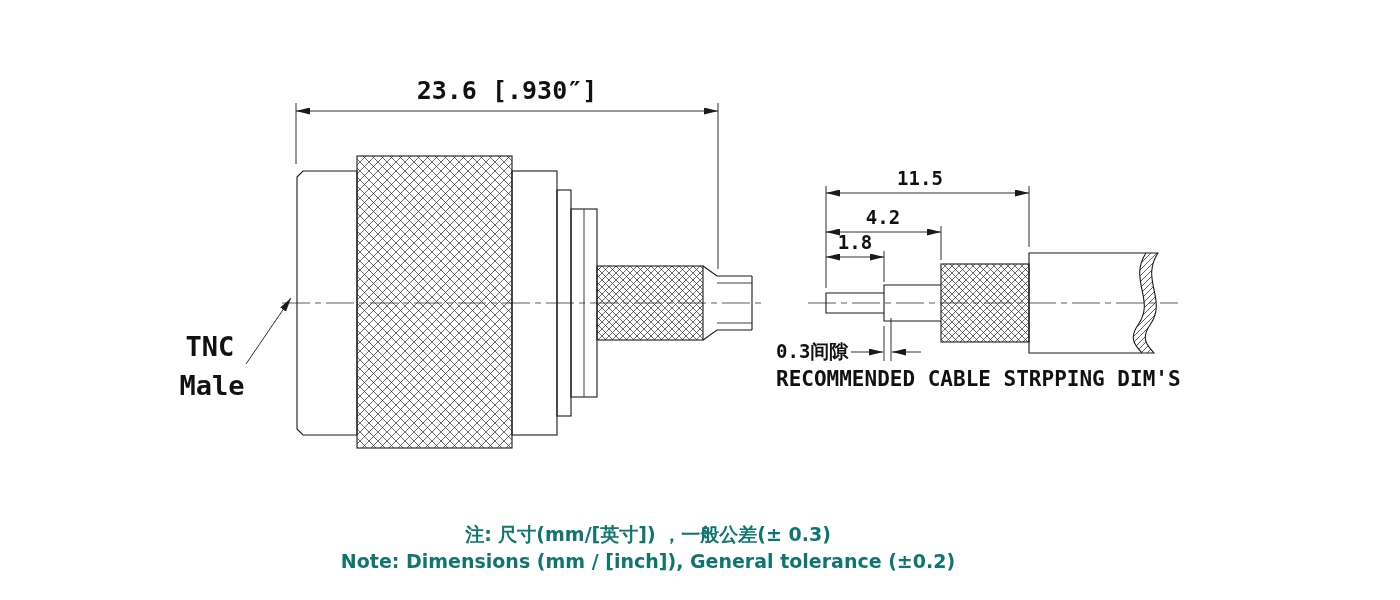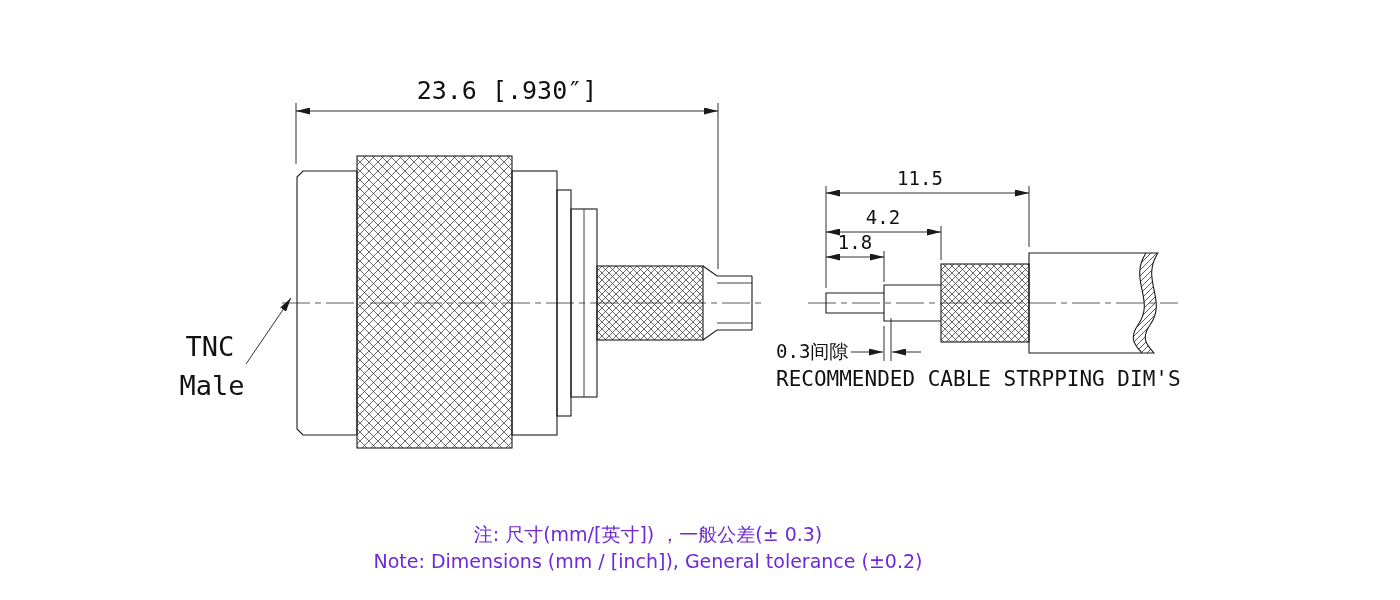--- a/index.html
+++ b/index.html
@@ -2,34 +2,35 @@
 <html><head>
 <meta charset="utf-8">
 <style>
   html,body{margin:0;padding:0;background:#ffffff;}
   .page{
     position:relative;
     width:1400px;height:600px;
     background:#ffffff;
     overflow:hidden;
     font-family:"DejaVu Sans","Liberation Sans",sans-serif;
+    font-weight:bold;
   }
   svg{position:absolute;left:0;top:0;}
   .outline{fill:none;stroke:#1a1a1a;stroke-width:1.1;}
   .filled{stroke:#1a1a1a;stroke-width:1.1;}
   .thin{fill:none;stroke:#2a2a2a;stroke-width:0.9;}
   .cl{fill:none;stroke:#333333;stroke-width:0.8;stroke-dasharray:28 5 6 5;}
   .dimline{fill:none;stroke:#1a1a1a;stroke-width:0.9;}
   .dimtext{
     font-family:"DejaVu Sans Mono","Liberation Mono",monospace;
     fill:#111111;
   }
   .notes{
     position:absolute;left:0;top:521px;width:1296px;
-    text-align:center;color:#6d28d9;
+    text-align:center;color:#0f766e;
     font-size:19px;line-height:1.4;
     font-family:"DejaVu Sans","Liberation Sans",sans-serif;
   }
 </style>
 </head>
 <body>
 
 <div class="page">
   <svg width="1400" height="600" viewBox="0 0 1400 600">
     <defs>

